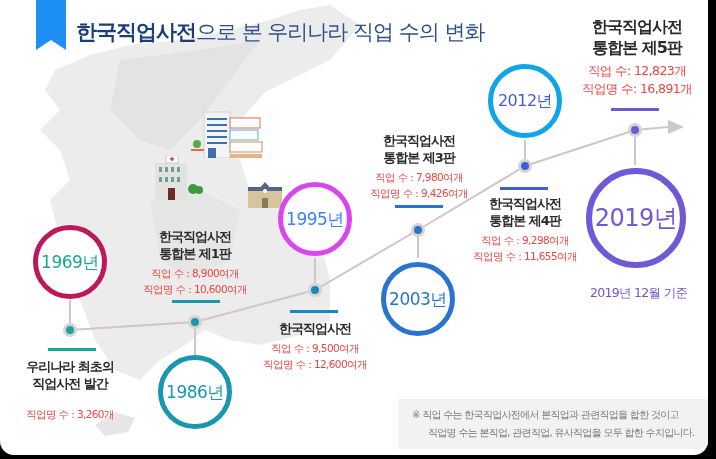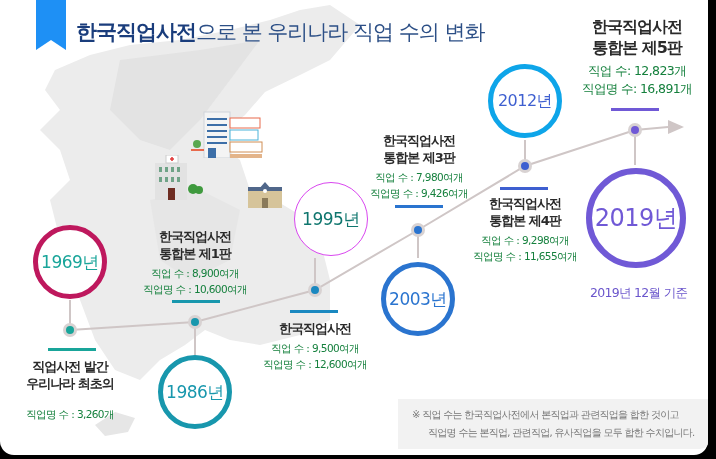--- a/index.html
+++ b/index.html
@@ -7,21 +7,21 @@
   .card{position:absolute;left:0;top:0;width:708px;height:455px;background:#fff;border-radius:0 0 14px 14px;overflow:hidden;}
   .abs{position:absolute;}
   .map{position:absolute;left:0;top:0;width:716px;height:459px;}
   .ribbon{position:absolute;left:36px;top:0;width:30px;height:50px;}
   .title{position:absolute;left:76px;top:18px;font-size:21px;letter-spacing:-1px;color:#1a3d7c;white-space:nowrap;}
   .title .light{color:#2c4f86;font-weight:normal;text-align:right;}
   .title .bold{font-weight:bold;}
   .circle{position:absolute;border-radius:50%;background:#fff;box-sizing:border-box;display:flex;align-items:center;justify-content:center;font-weight:normal;letter-spacing:-0.5px;}
   .blk{position:absolute;text-align:center;white-space:nowrap;color:#333;}
   .blk .h{font-size:13px;font-weight:bold;line-height:17px;letter-spacing:-1px;color:#2a2a2a;}
-  .blk .s{font-size:10.5px;line-height:16px;color:#15803d;letter-spacing:-0.6px;}
+  .blk .s{font-size:10.5px;line-height:16px;color:#ef4444;letter-spacing:-0.6px;}
   .uline{position:absolute;height:3px;}
   .big .h{font-size:16px;line-height:21px;}
   .big .s{font-size:12.5px;line-height:18px;}
   .note{position:absolute;left:398px;top:399px;width:312px;height:50px;background:#f2f2f2;border-radius:0 0 10px 0;}
   .note .t{position:absolute;left:14px;top:7px;font-size:10px;line-height:18px;color:#777;letter-spacing:-0.7px;white-space:nowrap;}
   .caption{position:absolute;left:590px;top:285px;font-size:12.5px;color:#6b56cc;letter-spacing:-0.7px;white-space:nowrap;}
 </style>
 </head>
 <body>
 
@@ -110,35 +110,35 @@
     <circle cx="70" cy="330" r="4" fill="#19a59a"></circle>
     <circle cx="195" cy="322" r="4" fill="#1897ad"></circle>
     <circle cx="315" cy="290" r="4" fill="#1a88c0"></circle>
     <circle cx="418" cy="230" r="4" fill="#2a74cf"></circle>
     <circle cx="525" cy="166" r="4" fill="#3e5fd0"></circle>
     <circle cx="635" cy="130" r="4" fill="#7059d6"></circle>
   </svg>
 
   <div class="circle" style="left:33px;top:225px;width:74px;height:74px;border:5px solid #be185d;color:#19a59a;font-size:17px;">1969년</div>
   <div class="circle" style="left:158px;top:355px;width:74px;height:74px;border:5px solid #1897ad;color:#1897ad;font-size:17px;">1986년</div>
-  <div class="circle" style="left:294px;top:182px;width:74px;height:74px;border:1px solid #d946ef;color:#0f766e;font-size:17px;">1995년</div>
+  <div class="circle" style="left:278px;top:182px;width:74px;height:74px;border:5px solid #d946ef;color:#3b82f6;font-size:17px;">1995년</div>
   <div class="circle" style="left:381px;top:262px;width:74px;height:74px;border:5px solid #2a74cf;color:#2a74cf;font-size:17px;">2003년</div>
   <div class="circle" style="left:488px;top:64px;width:74px;height:74px;border:5px solid #0ea5e9;color:#3e5fd0;font-size:16px;">2012년</div>
   <div class="circle" style="left:586px;top:168px;width:100px;height:100px;border:6px solid #7059d6;color:#7059d6;font-size:24px;">2019년</div>
 
   <div class="uline" style="left:48px;top:348px;width:48px;background:#19a59a;"></div>
   <div class="uline" style="left:172px;top:300px;width:48px;background:#1897ad;"></div>
   <div class="uline" style="left:290px;top:310px;width:48px;background:#1a88c0;"></div>
   <div class="uline" style="left:395px;top:205px;width:48px;background:#2a74cf;"></div>
   <div class="uline" style="left:500px;top:187px;width:48px;background:#3e5fd0;"></div>
   <div class="uline" style="left:611px;top:108px;width:48px;background:#7059d6;"></div>
 
   <div class="blk" style="left:10px;top:358px;width:120px;">
+    <div class="h">우리나라 최초의</div>
     <div class="h">직업사전 발간</div>
-    <div class="h">우리나라 최초의</div>
     <div class="s" style="margin-top:14px">직업명 수 : 3,260개</div>
   </div>
   <div class="blk" style="left:130px;top:228px;width:130px;">
     <div class="h">한국직업사전</div>
     <div class="h">통합본 제1판</div>
     <div class="s" style="margin-top:3px">직업 수 : 8,900여개</div>
     <div class="s">직업명 수 : 10,600여개</div>
   </div>
   <div class="blk" style="left:250px;top:320px;width:130px;">
     <div class="h">한국직업사전</div>

